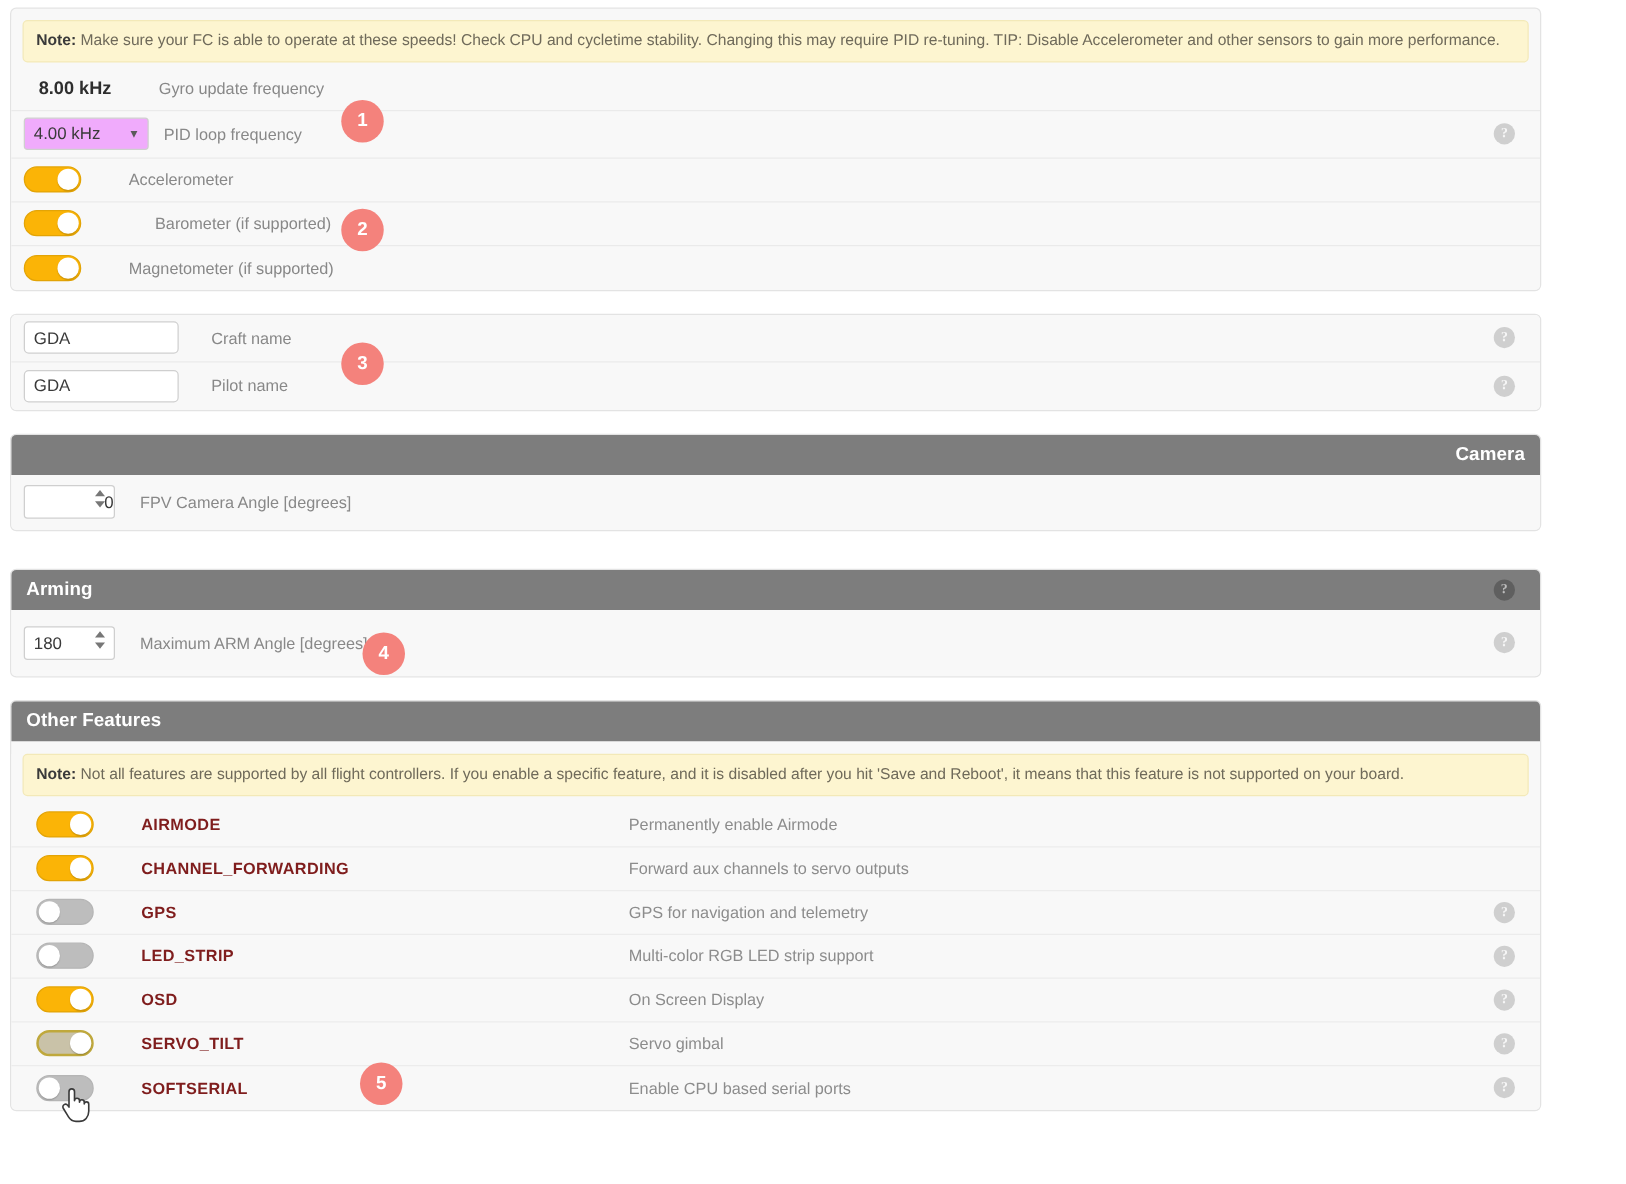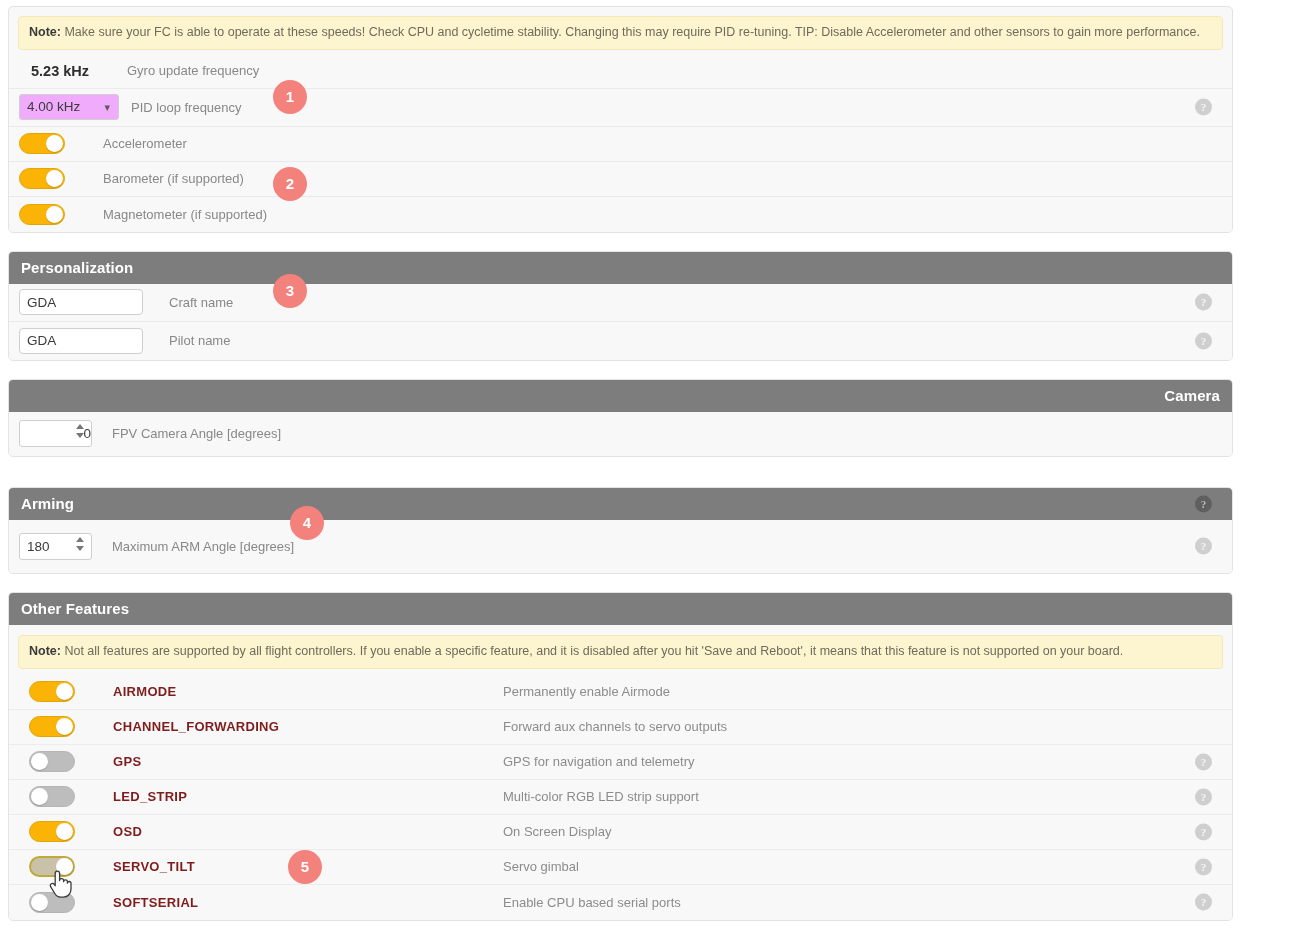--- a/index.html
+++ b/index.html
@@ -245,21 +245,21 @@
 
   <div class="panel" style="margin-top:6px;">
     <div class="panel-body">
 
       <div class="note">
         <b>Note:</b>
         <span>Make sure your FC is able to operate at these speeds! Check CPU and cycletime stability. Changing this may require PID re-tuning. TIP: Disable Accelerometer and other sensors to gain more performance.</span>
       </div>
 
       <div class="row" style="border-bottom:1px solid #eaeaea;">
-        <div class="row-strong">5.23 kHz</div>
+        <div class="row-strong">8.00 kHz</div>
         <div class="row-label" style="margin-left:0;">Gyro update frequency</div>
       </div>
 
       <div class="row" style="min-height:38px;">
         <div class="select">
           <span>4.00 kHz</span>
           <span class="chev">▾</span>
         </div>
         <div class="row-label">PID loop frequency</div>
         <div class="help">?</div>
@@ -269,37 +269,34 @@
         <div class="toggle on">
             <span class="knob"></span>
           </div>
         <div class="row-label" style="margin-left:38px;">Accelerometer</div>
       </div>
 
       <div class="row">
         <div class="toggle on">
             <span class="knob"></span>
           </div>
-        <div class="row-label" style="margin-left:38px;">Barometer (if supported)</div>
+        <div class="row-label" style="margin-left:59px;">Barometer (if supported)</div>
       </div>
 
       <div class="row">
         <div class="toggle on">
             <span class="knob"></span>
           </div>
         <div class="row-label" style="margin-left:38px;">Magnetometer (if supported)</div>
       </div>
 
     </div>
   </div>
 
   <div class="panel" style="margin-top:18px;">
-    <div class="panel-head">
-      <span>Personalization</span>
-    </div>
     <div class="panel-body">
 
       <div class="row" style="min-height:38px;">
         <input class="textinput" value="GDA" style="">
         <div class="row-label" style="margin-left:26px;">Craft name</div>
         <div class="help">?</div>
       </div>
 
       <div class="row" style="min-height:38px;">
         <input class="textinput" value="GDA" style="">

